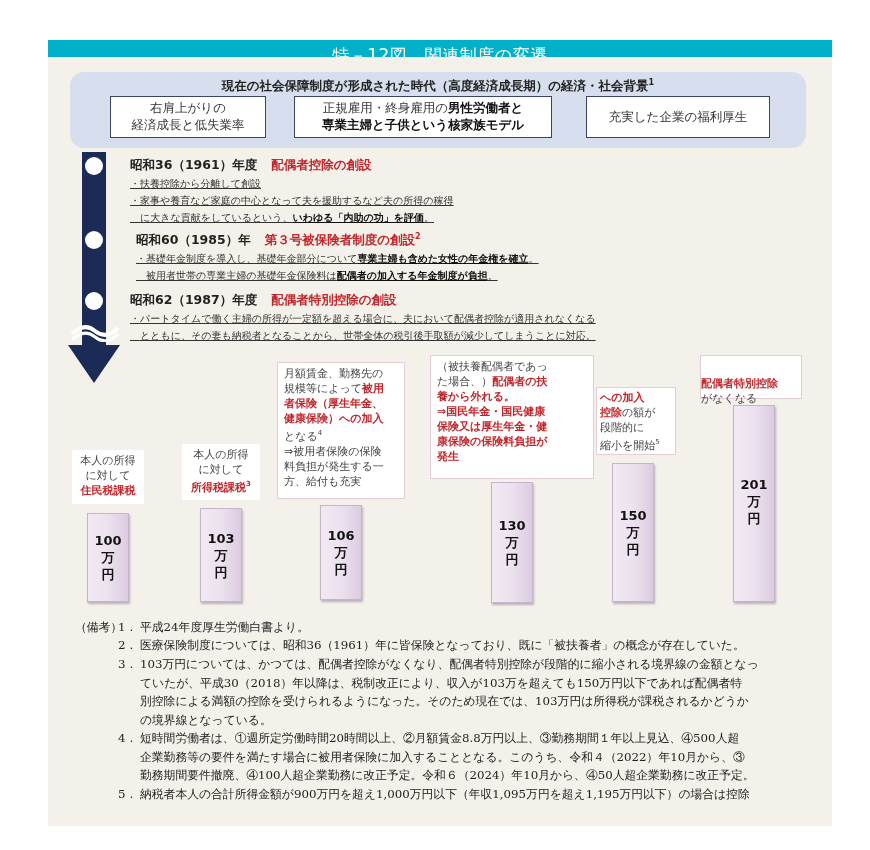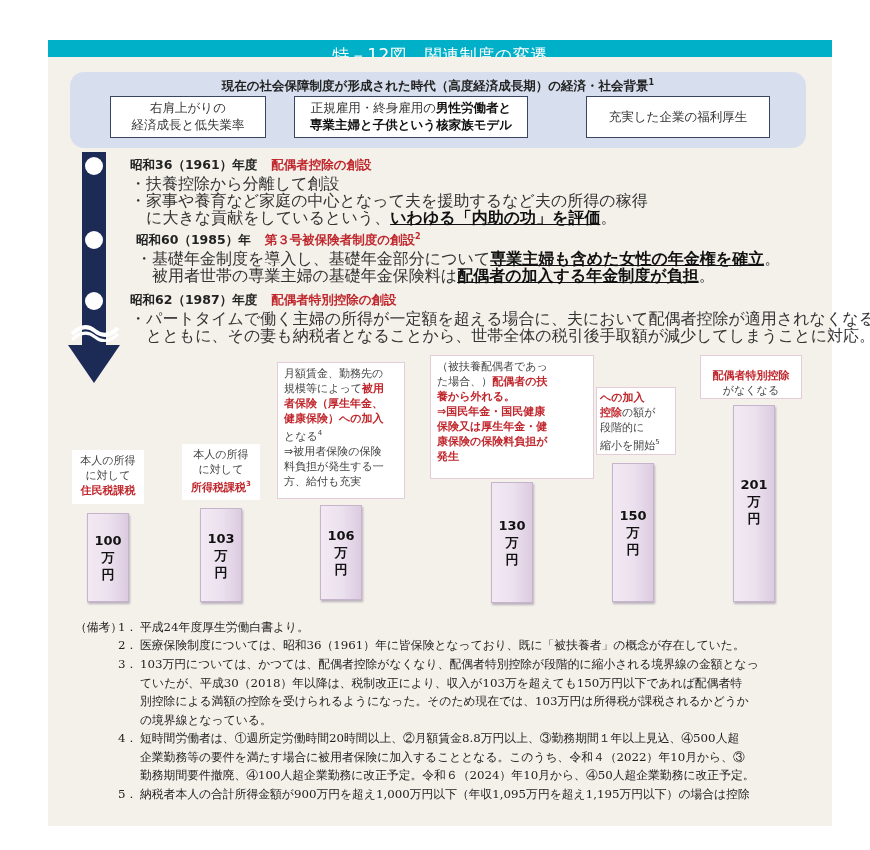--- a/index.html
+++ b/index.html
@@ -15,21 +15,21 @@
   .bg-card { background:#fff; border:1.5px solid #3a4563; font-size:12.5px; color:#333;
              display:flex; align-items:center; justify-content:center; text-align:center; line-height:1.35; box-sizing:border-box; }
   .bg-card b { color:#111; }
   .arrow-shaft { left:82px; top:152px; width:24px; height:195px; background:#1c2b55; }
   .arrow-head { left:68px; top:345px; width:0; height:0; border-left:26px solid transparent;
                 border-right:26px solid transparent; border-top:38px solid #1c2b55; }
   .dot { width:18px; height:18px; border-radius:50%; background:#fff; left:85px; }
   .era-head { font-size:12.5px; font-weight:bold; color:#222; white-space:nowrap; }
   .era-head .red { color:#c0272d; margin-left:14px; }
   .era-head sup { font-size:8px; }
-  .era-line { font-size:16px; color:#333; white-space:nowrap; line-height:16px; }
+  .era-line { font-size:10px; color:#333; white-space:nowrap; line-height:16px;text-decoration:underline; }
   .era-line b { color:#111; text-decoration:underline; }
   .note-box { background:#fff; font-size:11px; color:#444; line-height:15px; box-sizing:border-box; }
   .note-box .red { color:#c0272d; font-weight:bold; }
   .note-box sup { font-size:7px; }
   .bordered { border:1px solid #e4cdd9; }
   .bar { background:linear-gradient(90deg,#f2e9f3 0%,#ece2ef 50%,#dccbe0 100%);
          border:1px solid #c6b4cc; box-shadow:1px 2px 2px rgba(120,100,130,0.45);
          display:flex; align-items:center; justify-content:center; box-sizing:border-box; }
   .bar-label { font-size:13px; font-weight:bold; color:#111; text-align:center; line-height:17px; }
   .remarks { font-family:"DejaVu Serif","Liberation Serif",serif; font-size:11.8px; color:#222; line-height:18.5px; }
@@ -42,21 +42,21 @@
 
 <div class="abs title-bar">特－12図　関連制度の変遷</div>
 <div class="abs panel"></div>
 
 <div class="abs bg-box"></div>
 <div class="abs bg-title"><span>現在の社会保障制度が形成された時代（高度経済成長期）の経済・社会背景</span><sup>1</sup></div>
 
 <div class="abs bg-card" style="left:110px;top:96px;width:156px;height:42px;">
   <div><span>右肩上がりの</span><br><span>経済成長と低失業率</span></div>
 </div>
-<div class="abs bg-card" style="left:294px;top:96px;width:234px;height:42px;">
+<div class="abs bg-card" style="left:294px;top:96px;width:258px;height:42px;">
   <div><span>正規雇用・終身雇用の</span><b>男性労働者と</b><br><b>専業主婦と子供という核家族モデル</b></div>
 </div>
 <div class="abs bg-card" style="left:586px;top:96px;width:184px;height:42px;">
   <div>充実した企業の福利厚生</div>
 </div>
 
 <div class="abs arrow-shaft"></div>
 <div class="abs arrow-head"></div>
 <div class="abs dot" style="top:157px;"></div>
 <div class="abs dot" style="top:231px;"></div>
@@ -107,21 +107,21 @@
   <div class="red">保険又は厚生年金・健</div>
   <div class="red">康保険の保険料負担が</div>
   <div class="red">発生</div>
 </div>
 <div class="abs note-box bordered" style="left:596px;top:387px;width:80px;height:68px;padding:2px 0 0 3px;">
   <div class="red">への加入</div>
   <div><span class="red">控除</span><span>の額が</span></div>
   <div>段階的に</div>
   <div><span>縮小を開始</span><sup>5</sup></div>
 </div>
-<div class="abs note-box bordered" style="left:700px;top:355px;width:102px;height:44px;text-align:center;padding-top:12px;">
+<div class="abs note-box bordered" style="left:700px;top:355px;width:102px;height:44px;padding-top:20px;">
   <div class="red">配偶者特別控除</div>
   <div>がなくなる</div>
 </div>
 
 <div class="abs bar" style="left:87px;top:513px;width:42px;height:89px;">
   <div class="bar-label">
       <div>100</div>
       <div>万</div>
       <div>円</div>
     </div>

